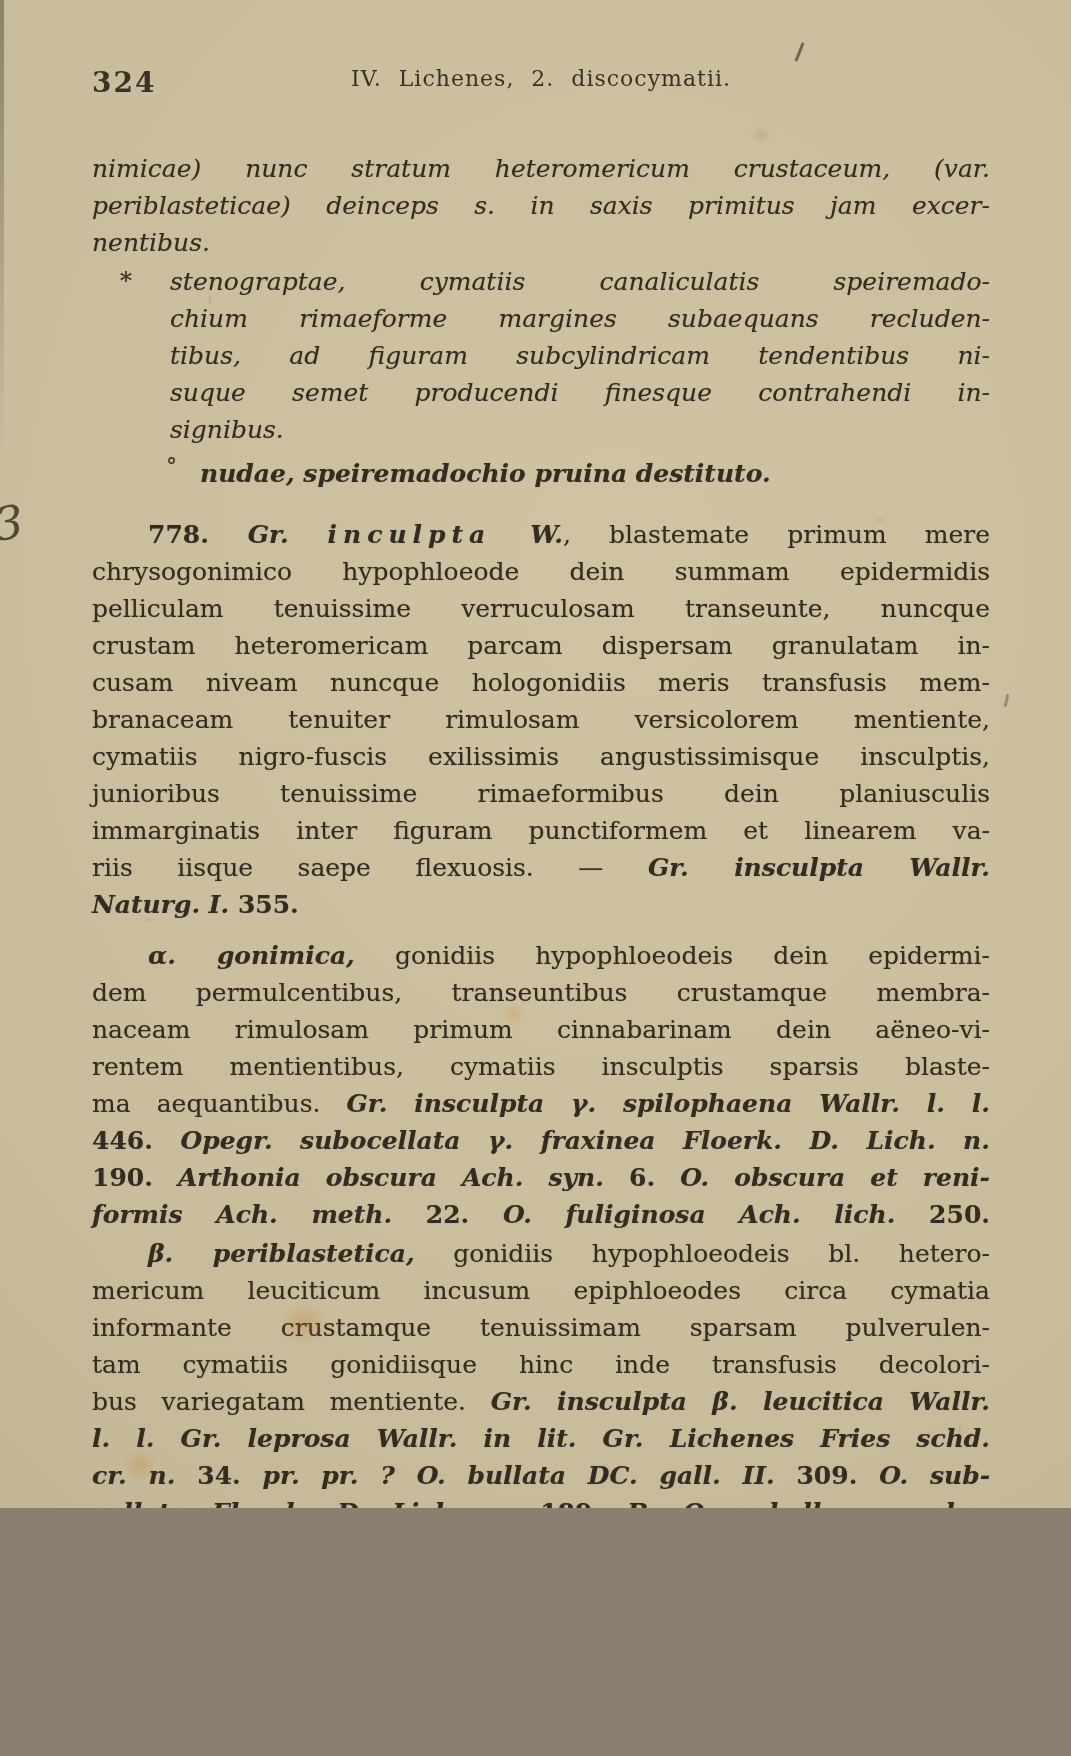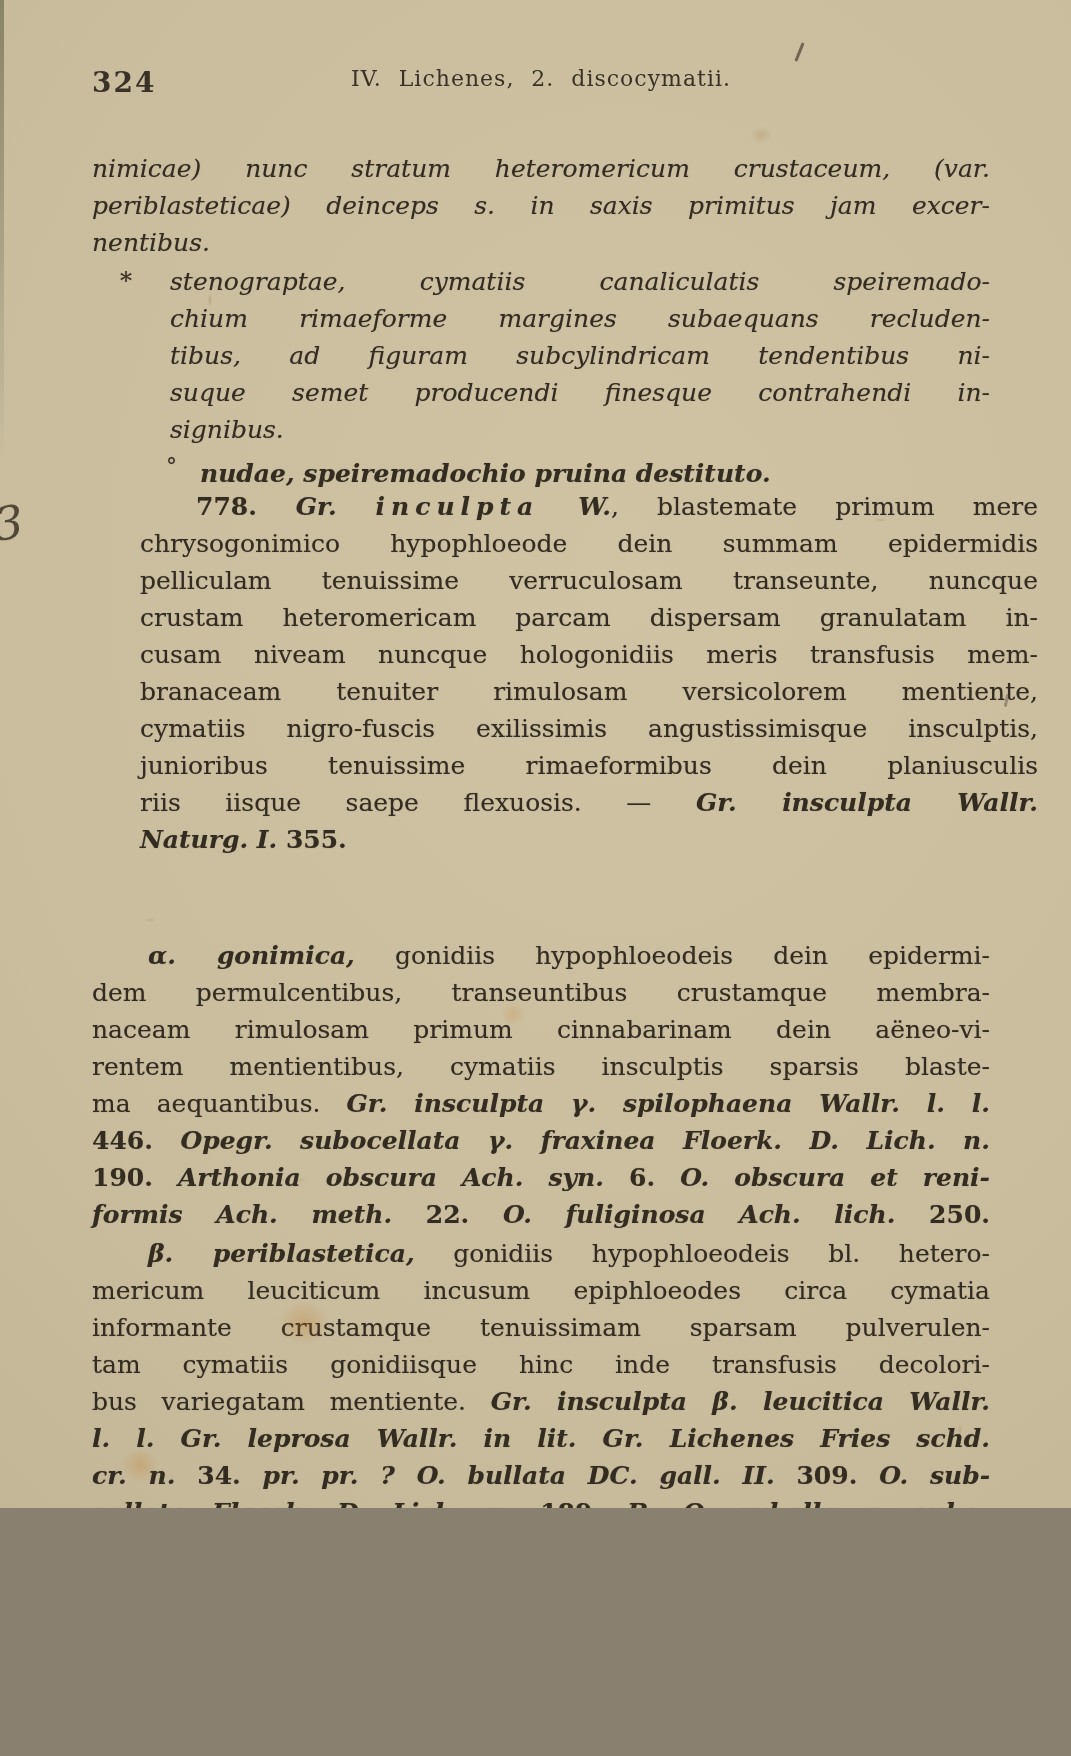--- a/index.html
+++ b/index.html
@@ -41,21 +41,21 @@
 
   .r  { font-style:normal; }
   .i  { font-style:italic;margin-top:46px; }
   .bi { font-style:italic; font-weight:bold; }
   .rb { font-style:normal; font-weight:bold; }
   .sp { letter-spacing:.24em; }
 
   .p0 { top:150px; font-style:italic; }
   .p1 { top:263px; left:170px; width:820px; font-style:italic; }
   .p2 { top:455px; left:200px; width:790px; }
-  .p3 { top:488px;margin-left:48px; }
+  .p3 { top:516px; }
   .p4 { top:937px; }
   .p5 { top:1235px; }
   .p3 .line:first-child, .p4 .line:first-child, .p5 .line:first-child { text-indent:56px; }
 
   .marker { position:absolute; font-style:normal; color:#3a3226; }
   .p1 .marker { left:-50px; top:0px; font-size:24px; }
   .p2 .marker { left:-34px; top:-7px; font-size:22px; font-style:italic; }
 
   .margin-note {
     position:absolute; left:-6px; top:496px; font-size:46px; font-style:italic;
@@ -116,20 +116,21 @@
     </section>
   <section class="para p3">
       <div class="line"><span class="rb">778. </span><span class="bi">Gr. </span><span class="bi sp">inculpta</span><span class="bi"> W.</span><span class="r">, blastemate primum mere</span></div>
       <div class="line"><span class="r">chrysogonimico hypophloeode dein summam epidermidis</span></div>
       <div class="line"><span class="r">pelliculam tenuissime verruculosam transeunte, nuncque</span></div>
       <div class="line"><span class="r">crustam heteromericam parcam dispersam granulatam in-</span></div>
       <div class="line"><span class="r">cusam niveam nuncque hologonidiis meris transfusis mem-</span></div>
       <div class="line"><span class="r">branaceam tenuiter rimulosam versicolorem mentiente,</span></div>
       <div class="line"><span class="r">cymatiis nigro-fuscis exilissimis angustissimisque insculptis,</span></div>
       <div class="line"><span class="r">junioribus tenuissime rimaeformibus dein planiusculis</span></div>
+      <div class="line"><span class="r">immarginatis inter figuram punctiformem et linearem va-</span></div>
       <div class="line"><span class="r">riis iisque saepe flexuosis. — </span><span class="bi">Gr. insculpta Wallr.</span></div>
       <div class="line last"><span class="bi">Naturg. I. </span><span class="rb">355.</span></div>
     </section>
   <section class="para p4">
       <div class="line"><span class="bi">α. </span><span class="bi">gonimica,</span><span class="r"> gonidiis hypophloeodeis dein epidermi-</span></div>
       <div class="line"><span class="r">dem permulcentibus, transeuntibus crustamque membra-</span></div>
       <div class="line"><span class="r">naceam rimulosam primum cinnabarinam dein aëneo-vi-</span></div>
       <div class="line"><span class="r">rentem mentientibus, cymatiis insculptis sparsis blaste-</span></div>
       <div class="line"><span class="r">ma aequantibus. </span><span class="bi">Gr. insculpta γ. spilophaena Wallr. l. l.</span></div>
       <div class="line"><span class="rb">446. </span><span class="bi">Opegr. subocellata γ. fraxinea Floerk. D. Lich. n.</span></div>

